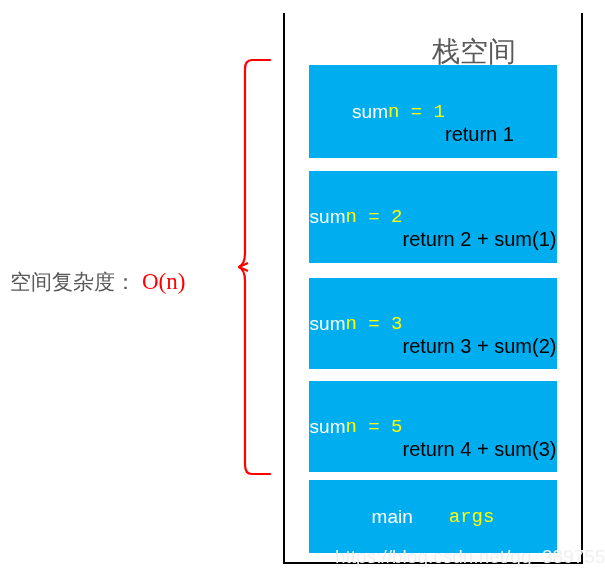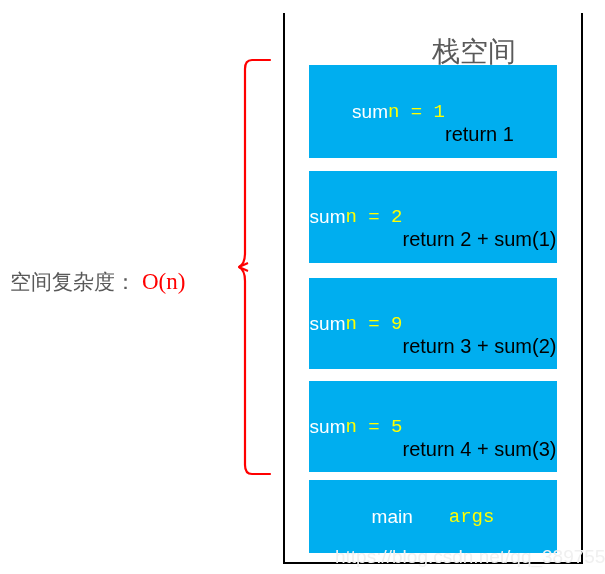--- a/index.html
+++ b/index.html
@@ -146,21 +146,21 @@
     </div>
 
     <div class="frame" style="top:158px; height:92px;">
       <div class="line name">sum</div>
       <div class="line param">n = 2</div>
       <div class="line ret">return 2 + sum(1)</div>
     </div>
 
     <div class="frame" style="top:265px; height:91px;">
       <div class="line name">sum</div>
-      <div class="line param">n = 9</div>
+      <div class="line param">n = 3</div>
       <div class="line ret">return 3 + sum(2)</div>
     </div>
 
     <div class="frame" style="top:368px; height:91px;">
       <div class="line name">sum</div>
       <div class="line param">n = 5</div>
       <div class="line ret">return 4 + sum(3)</div>
     </div>
 
     <div class="frame" style="top:467px; height:73px;gap:36px;">

